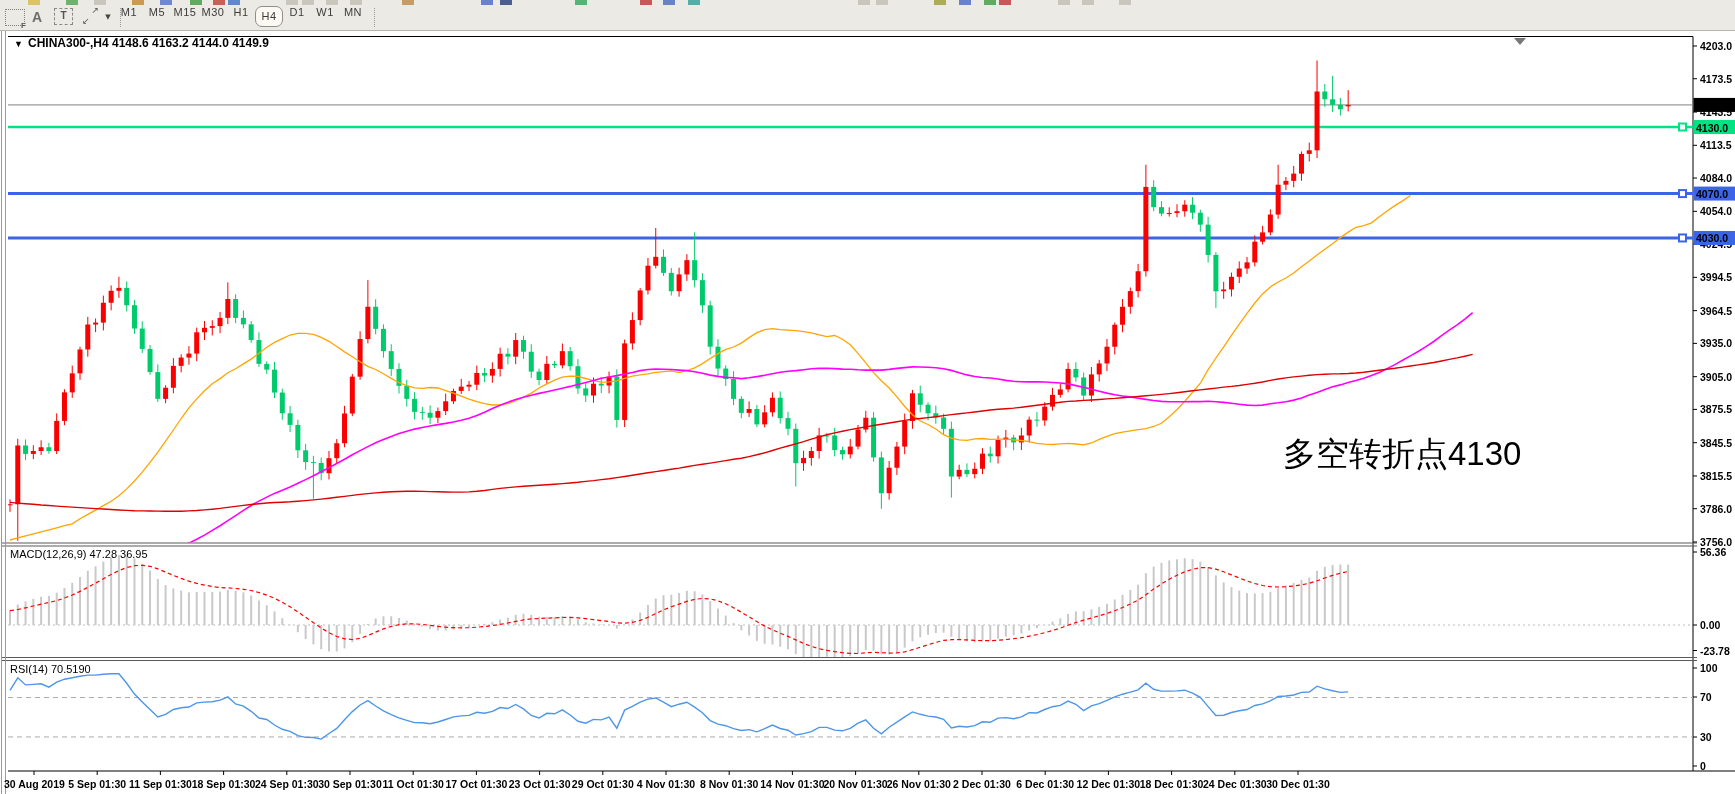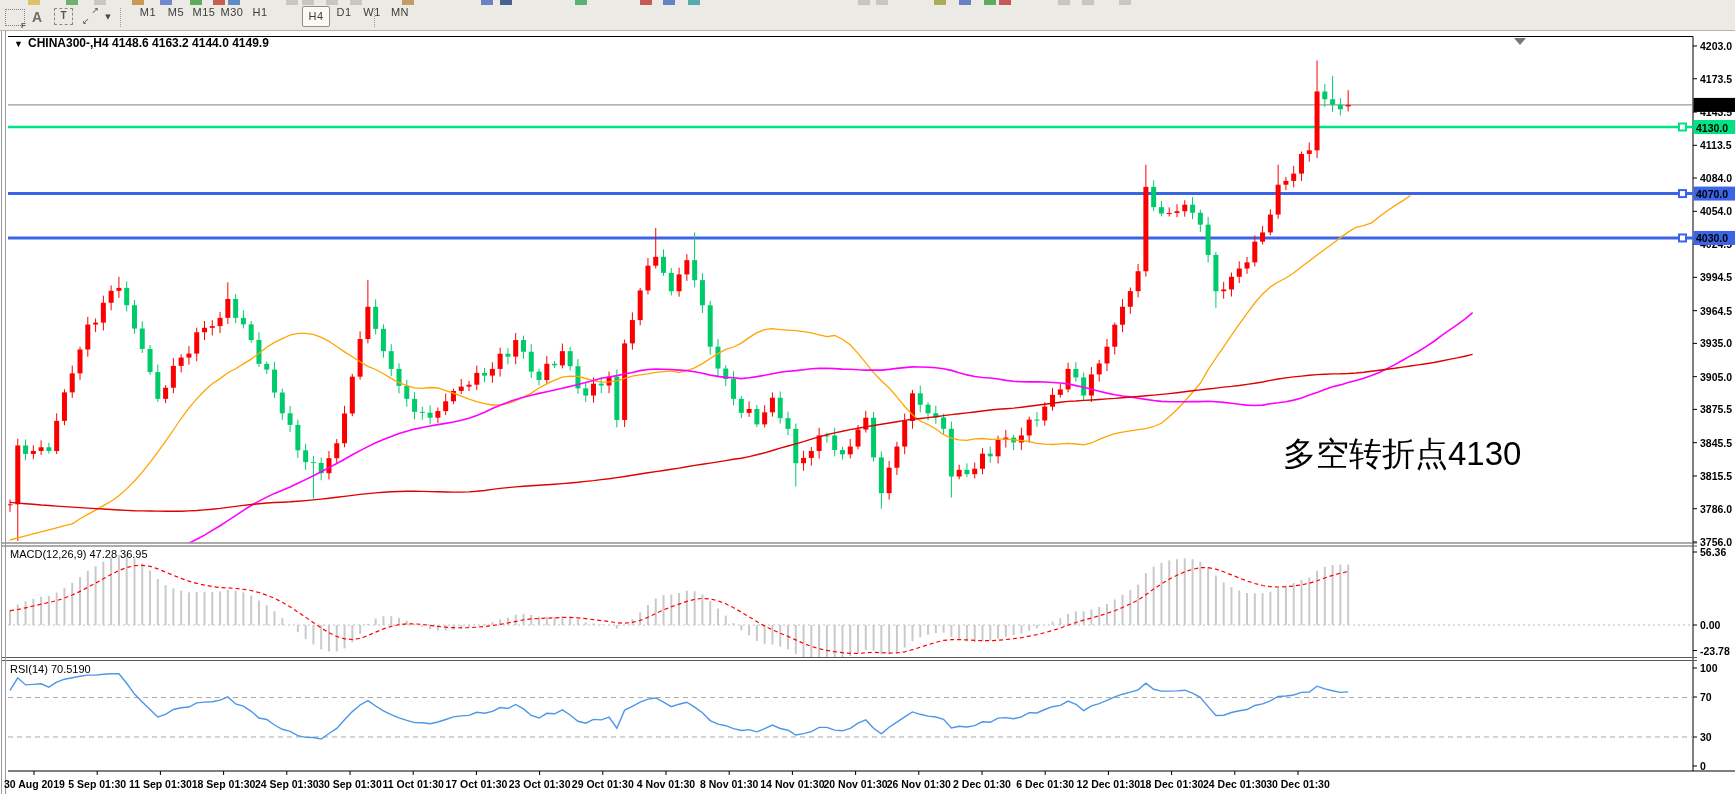--- a/index.html
+++ b/index.html
@@ -13,24 +13,24 @@
   .ticon{position:absolute;top:1px;height:20px;color:#6d6d6d;text-align:center;cursor:default;}
   #icon-grid{left:5px;width:18px;height:15px;top:3px;border:1px dotted #808080;}
   #icon-grid span{position:absolute;right:-2px;bottom:-5px;font:700 8px "Liberation Sans",sans-serif;color:#555;}
   #icon-a{left:28px;width:18px;font:700 14px "Liberation Sans",sans-serif;line-height:20px;}
   #icon-t{left:54px;width:17px;height:15px;top:2px;border:1px dashed #888;font:700 10px "Liberation Sans",sans-serif;line-height:14px;color:#555;}
   #icon-arrows{left:82px;width:17px;height:18px;font:9px "DejaVu Sans",sans-serif;color:#555;}
   #icon-arrows .ne{position:absolute;right:0;top:-2px;}
   #icon-arrows .sw{position:absolute;left:0;bottom:-1px;}
   #icon-caret{left:103px;width:10px;font:7px "DejaVu Sans",sans-serif;line-height:20px;color:#444;}
   .vsep{position:absolute;top:2px;height:19px;width:0;border-left:1px dotted #9a9a9a;}
-  #tfbar{position:absolute;left:134px;top:0;height:23px;display:flex;}
+  #tfbar{position:absolute;left:115px;top:0;height:23px;display:flex;}
   .tf{width:28px;height:21px;line-height:21px;text-align:center;font:400 11px "Liberation Sans",sans-serif;
       color:#3c3c3c;letter-spacing:.5px;cursor:default;}
-  .tf.active{background:#FBF9F2;border:1px solid #8E8E8E;border-radius:2px;line-height:19px;box-sizing:border-box;margin-left:28px;}
+  .tf.active{background:#FBF9F2;border:1px solid #8E8E8E;border-radius:7px;line-height:19px;box-sizing:border-box;}
   
   #chart{position:absolute;left:0;top:0;}
   svg text{font-family:"Liberation Sans",sans-serif;fill:#000;}
   .ax{font-size:10.5px;font-weight:700;}
   .lbl{font-size:11px;font-weight:400;}
   .ttl{font-size:12px;font-weight:700;}
   .anno{font-size:33px;font-weight:400;}
 </style>
 </head>
 <body>

